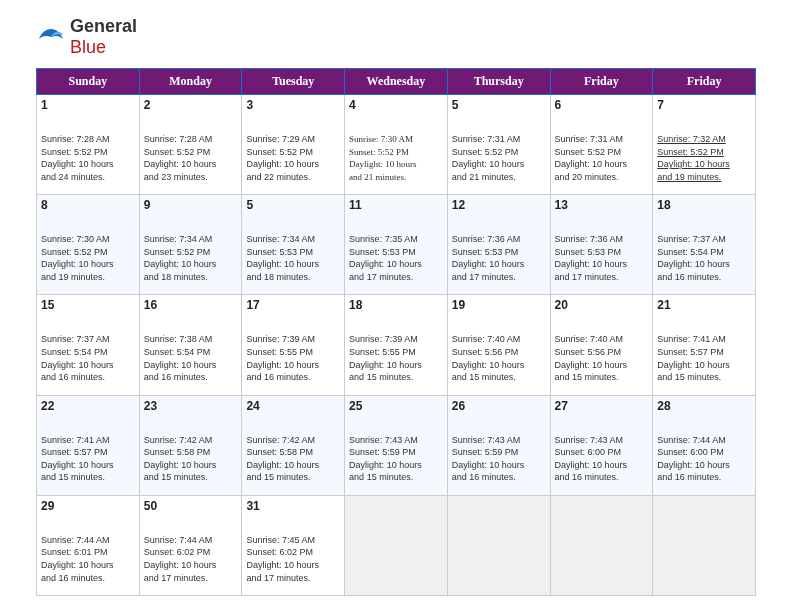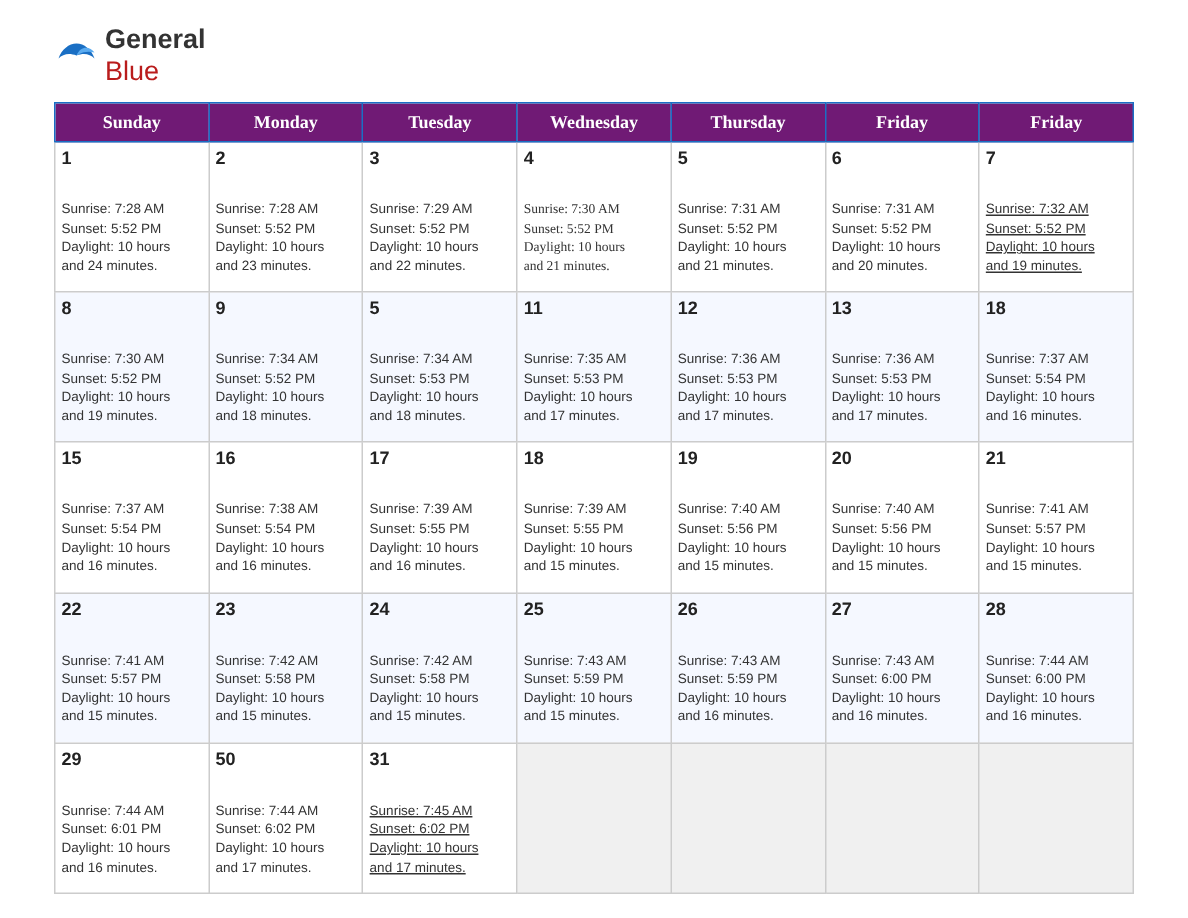--- a/index.html
+++ b/index.html
@@ -338,21 +338,21 @@
           </td>
           <td>
             <span class="day-num">50</span>
             <div class="day-info" style="white-space: pre-line;">Sunrise: 7:44 AM
 Sunset: 6:02 PM
 Daylight: 10 hours
 and 17 minutes.</div>
           </td>
           <td>
             <span class="day-num">31</span>
-            <div class="day-info" style="white-space: pre-line; text-decoration: underline;">Sunrise: 7:45 AM
+            <div class="day-info" style="white-space: pre-line;">Sunrise: 7:45 AM
 Sunset: 6:02 PM
 Daylight: 10 hours
 and 17 minutes.</div>
           </td>
           <td class="empty-cell"></td>
           <td class="empty-cell"></td>
           <td class="empty-cell"></td>
           <td class="empty-cell"></td>
         </tr>
       </tbody>

